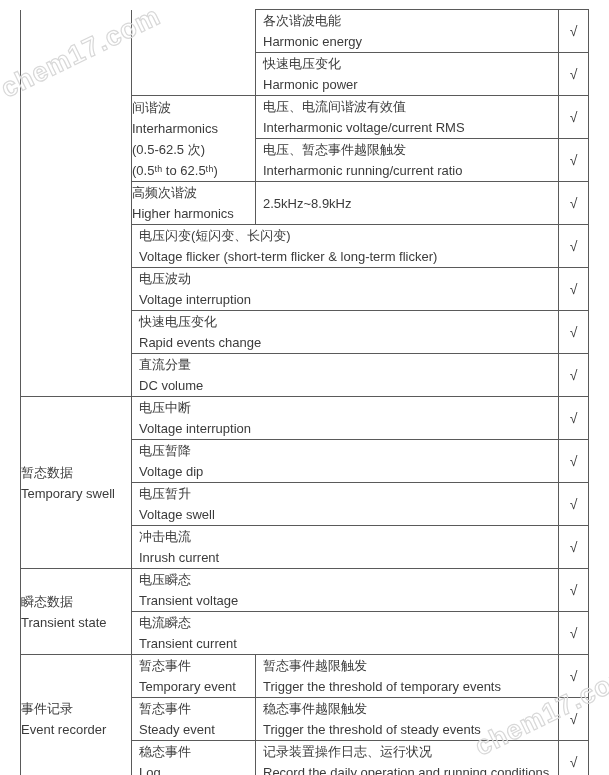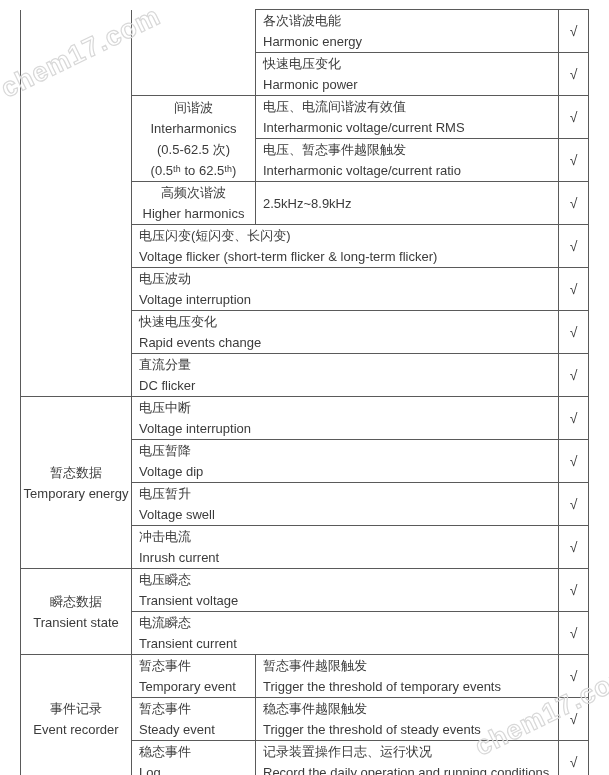--- a/index.html
+++ b/index.html
@@ -27,21 +27,21 @@
   tr.h  { height: 42.17px; }
   td {
     border: 1px solid #5a5a5a;
     padding: 0;
     vertical-align: middle;
     overflow: hidden;
   }
   td.noTop { border-top: none; }
   .ln { font-size: 13px; line-height: 21px; white-space: nowrap; }
   td.left  .ln { padding-left: 7px; text-align: left; }
-  td.center .ln { text-align: center; padding-left: 0; }
+  td.center .ln { text-align: left; padding-left: 0; }
   td.check { text-align: center; font-size: 14px; color: #3b3b3b; }
   .wm {
     position: absolute;
     font-size: 27px;
     font-weight: bold;
     letter-spacing: 1px;
     color: rgba(255,255,255,0.05);
     -webkit-text-stroke: 1.2px #d8d8d8;
     transform: rotate(-26deg);
     white-space: nowrap;
@@ -96,21 +96,21 @@
         <td class="left">
           <div class="ln">电压、电流间谐波有效值</div>
           <div class="ln">Interharmonic voltage/current RMS</div>
         </td>
         <td class="check"><span>√</span></td>
       </tr>
 
       <tr class="h">
         <td class="left">
           <div class="ln">电压、暂态事件越限触发</div>
-          <div class="ln">Interharmonic voltage/current ratio</div>
+          <div class="ln">Interharmonic running/current ratio</div>
         </td>
         <td class="check"><span>√</span></td>
       </tr>
 
       <tr class="h">
         <td class="center">
           <div class="ln">高频次谐波</div>
           <div class="ln">Higher harmonics</div>
         </td>
         <td class="left">
@@ -139,29 +139,29 @@
         <td class="left" colspan="2">
           <div class="ln">快速电压变化</div>
           <div class="ln">Rapid events change</div>
         </td>
         <td class="check"><span>√</span></td>
       </tr>
 
       <tr class="h">
         <td class="left" colspan="2">
           <div class="ln">直流分量</div>
-          <div class="ln">DC flicker</div>
+          <div class="ln">DC volume</div>
         </td>
         <td class="check"><span>√</span></td>
       </tr>
 
       <tr class="h">
         <td class="center" rowspan="4">
           <div class="ln">暂态数据</div>
-          <div class="ln">Temporary energy</div>
+          <div class="ln">Temporary swell</div>
         </td>
         <td class="left" colspan="2">
           <div class="ln">电压中断</div>
           <div class="ln">Voltage interruption</div>
         </td>
         <td class="check"><span>√</span></td>
       </tr>
 
       <tr class="h">
         <td class="left" colspan="2">

